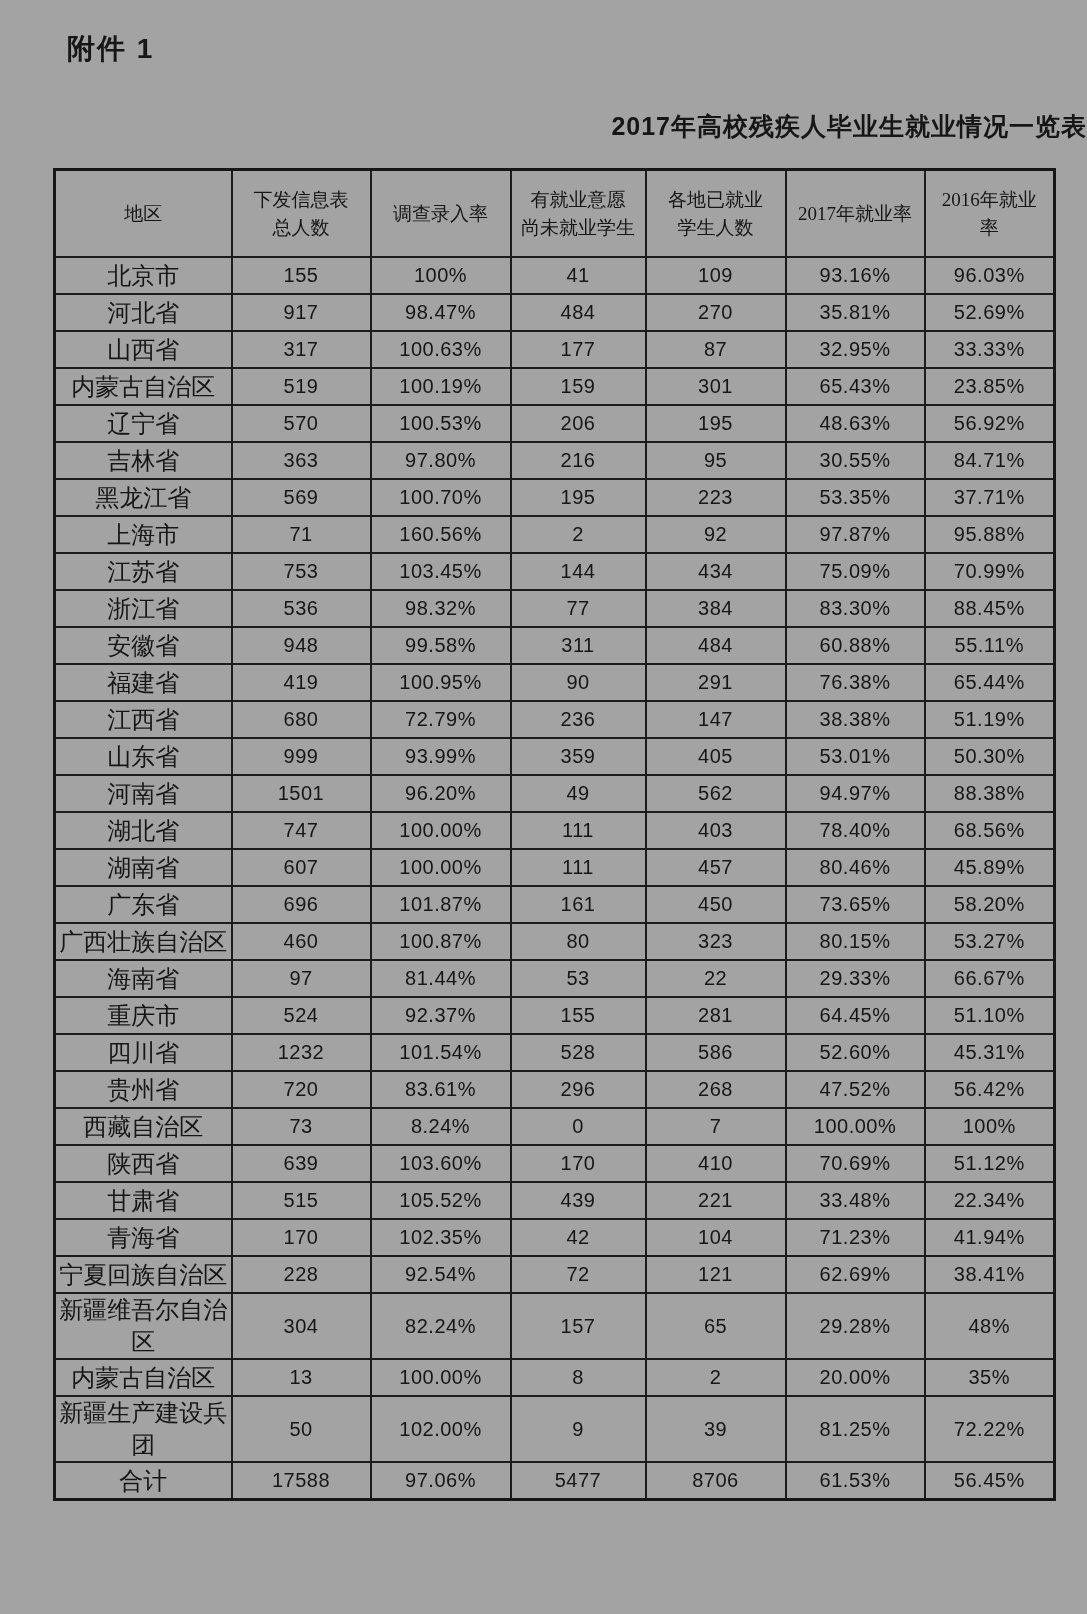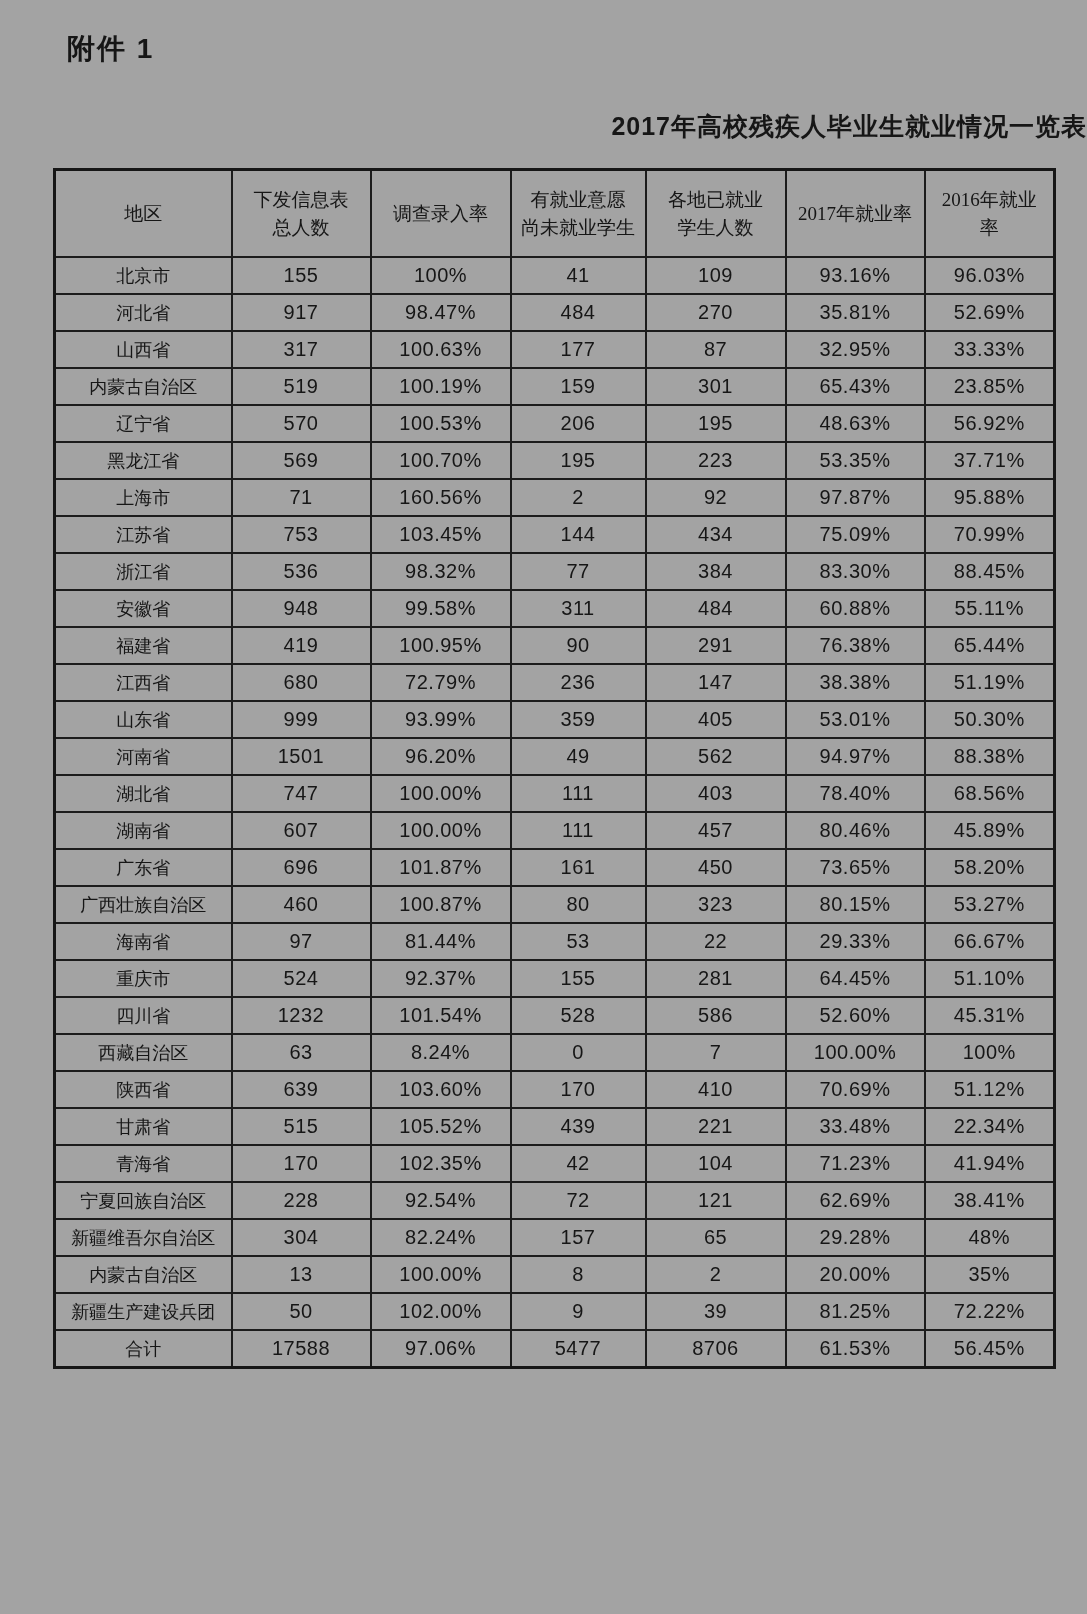--- a/index.html
+++ b/index.html
@@ -61,21 +61,21 @@
     white-space: pre-line;
     line-height: 1.45;
     font-family: "Liberation Serif", serif;
   }
   table.report td {
     height: 35px;
     font-size: 20px;
     letter-spacing: 0.5px;
   }
   table.report td.region {
-    font-size: 18px;
+    font-size: 24px;
     letter-spacing: 0;
     font-family: "Liberation Serif", serif;
   }
   
   col.c0 { width: 177px; }
   col.c1 { width: 139px; }
   col.c2 { width: 140px; }
   col.c3 { width: 135px; }
   col.c4 { width: 140px; }
   col.c5 { width: 139px; }
@@ -155,20 +155,29 @@
         <tr>
           <td class="region">辽宁省</td>
           <td class="value">570</td>
           <td class="value">100.53%</td>
           <td class="value">206</td>
           <td class="value">195</td>
           <td class="value">48.63%</td>
           <td class="value">56.92%</td>
         </tr>
         <tr>
+          <td class="region">吉林省</td>
+          <td class="value">363</td>
+          <td class="value">97.80%</td>
+          <td class="value">216</td>
+          <td class="value">95</td>
+          <td class="value">30.55%</td>
+          <td class="value">84.71%</td>
+        </tr>
+        <tr>
           <td class="region">黑龙江省</td>
           <td class="value">569</td>
           <td class="value">100.70%</td>
           <td class="value">195</td>
           <td class="value">223</td>
           <td class="value">53.35%</td>
           <td class="value">37.71%</td>
         </tr>
         <tr>
           <td class="region">上海市</td>
@@ -299,22 +308,31 @@
         <tr>
           <td class="region">四川省</td>
           <td class="value">1232</td>
           <td class="value">101.54%</td>
           <td class="value">528</td>
           <td class="value">586</td>
           <td class="value">52.60%</td>
           <td class="value">45.31%</td>
         </tr>
         <tr>
+          <td class="region">贵州省</td>
+          <td class="value">720</td>
+          <td class="value">83.61%</td>
+          <td class="value">296</td>
+          <td class="value">268</td>
+          <td class="value">47.52%</td>
+          <td class="value">56.42%</td>
+        </tr>
+        <tr>
           <td class="region">西藏自治区</td>
-          <td class="value">63</td>
+          <td class="value">73</td>
           <td class="value">8.24%</td>
           <td class="value">0</td>
           <td class="value">7</td>
           <td class="value">100.00%</td>
           <td class="value">100%</td>
         </tr>
         <tr>
           <td class="region">陕西省</td>
           <td class="value">639</td>
           <td class="value">103.60%</td>

